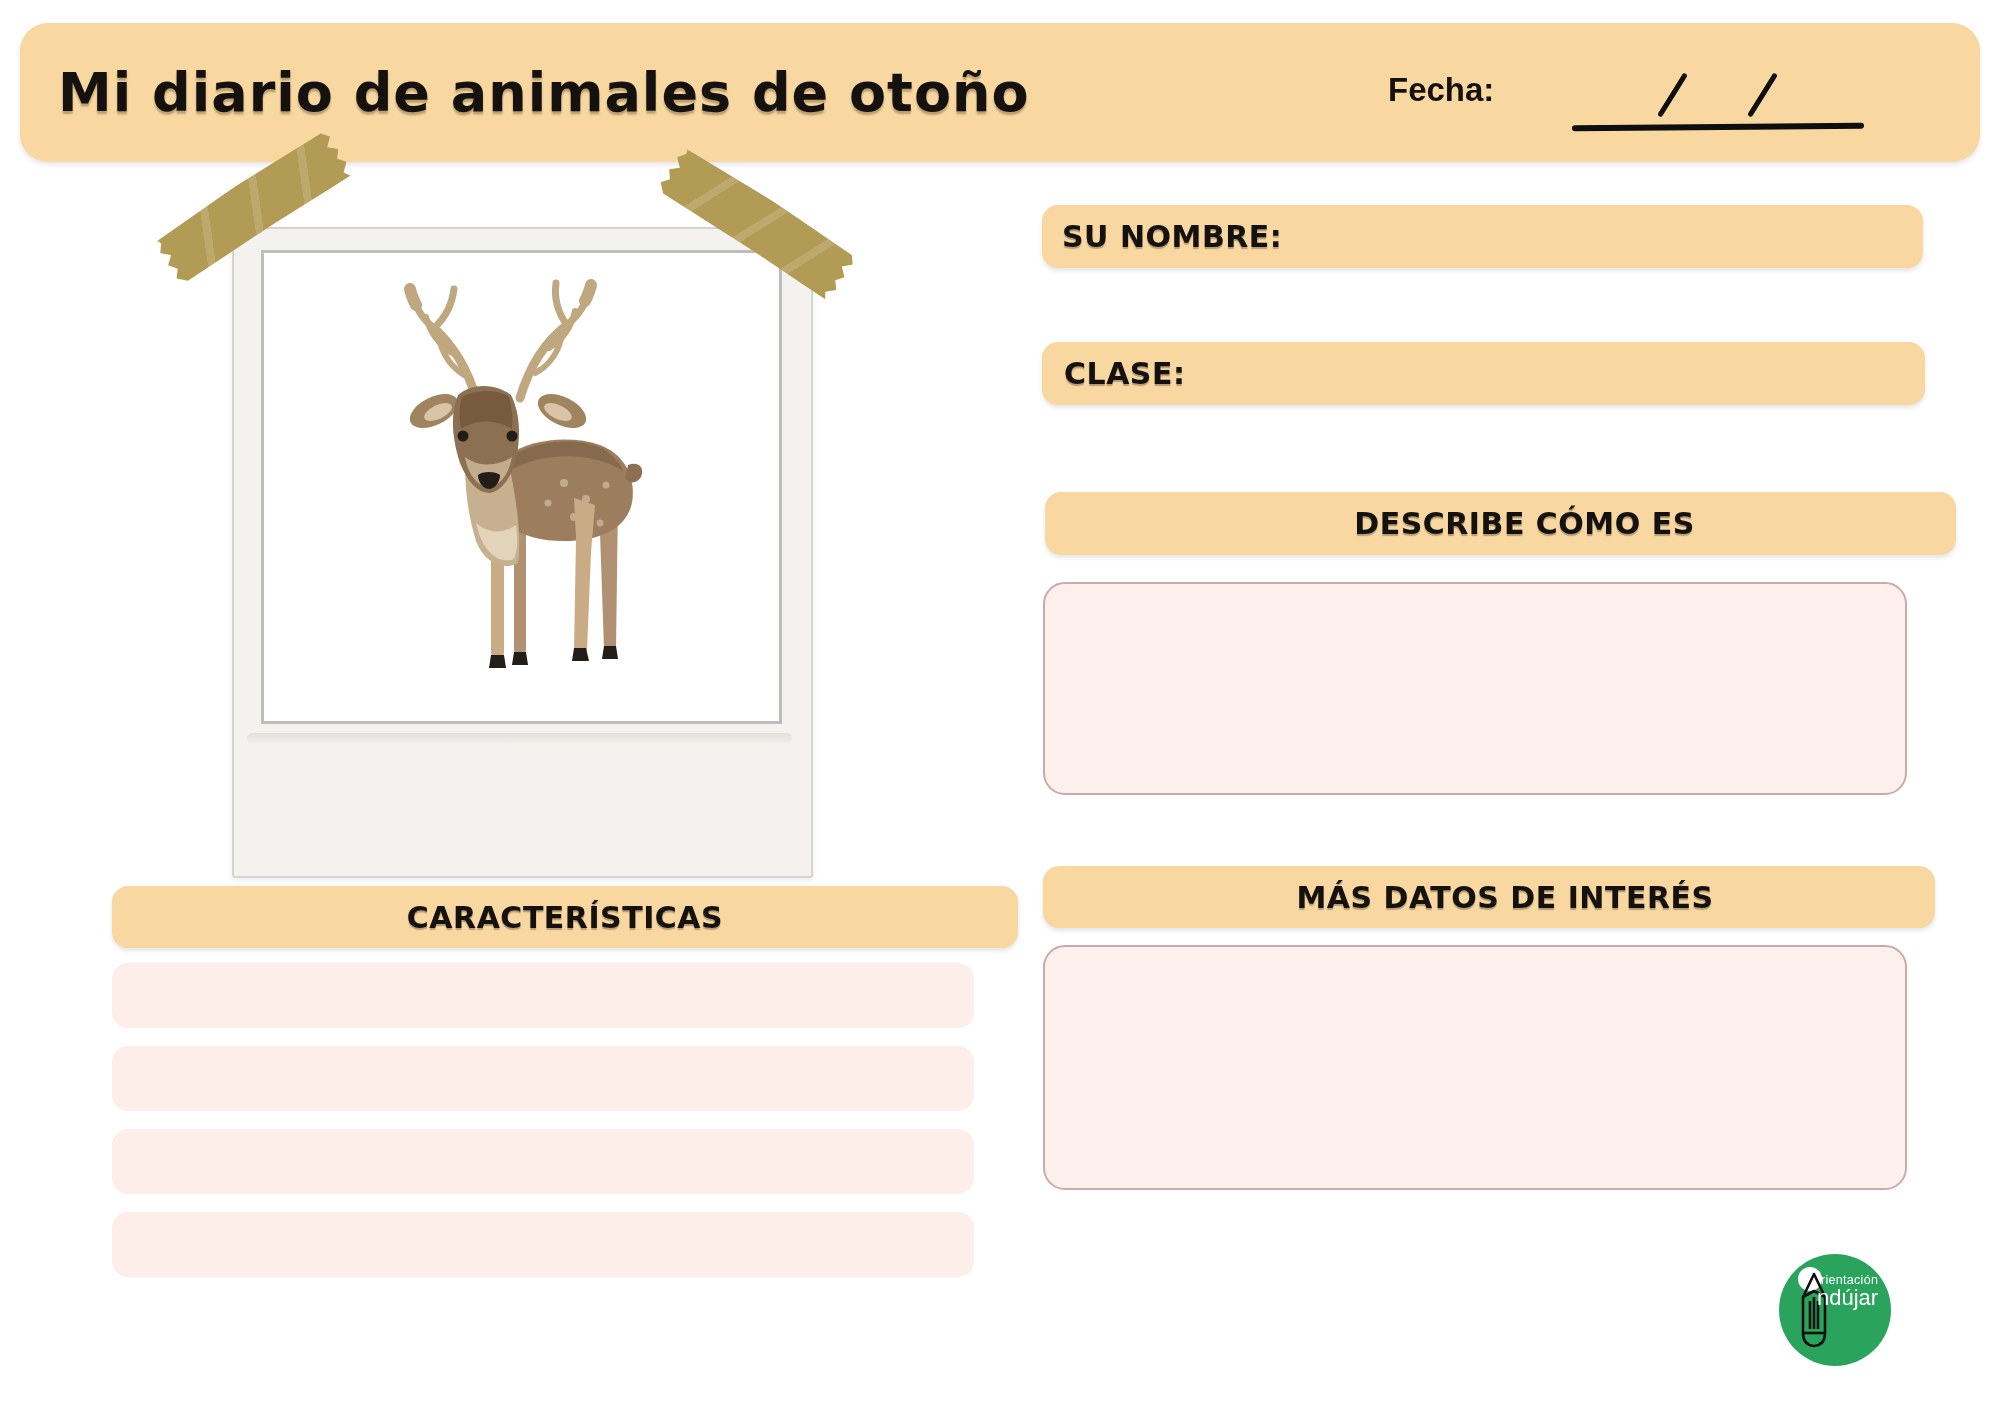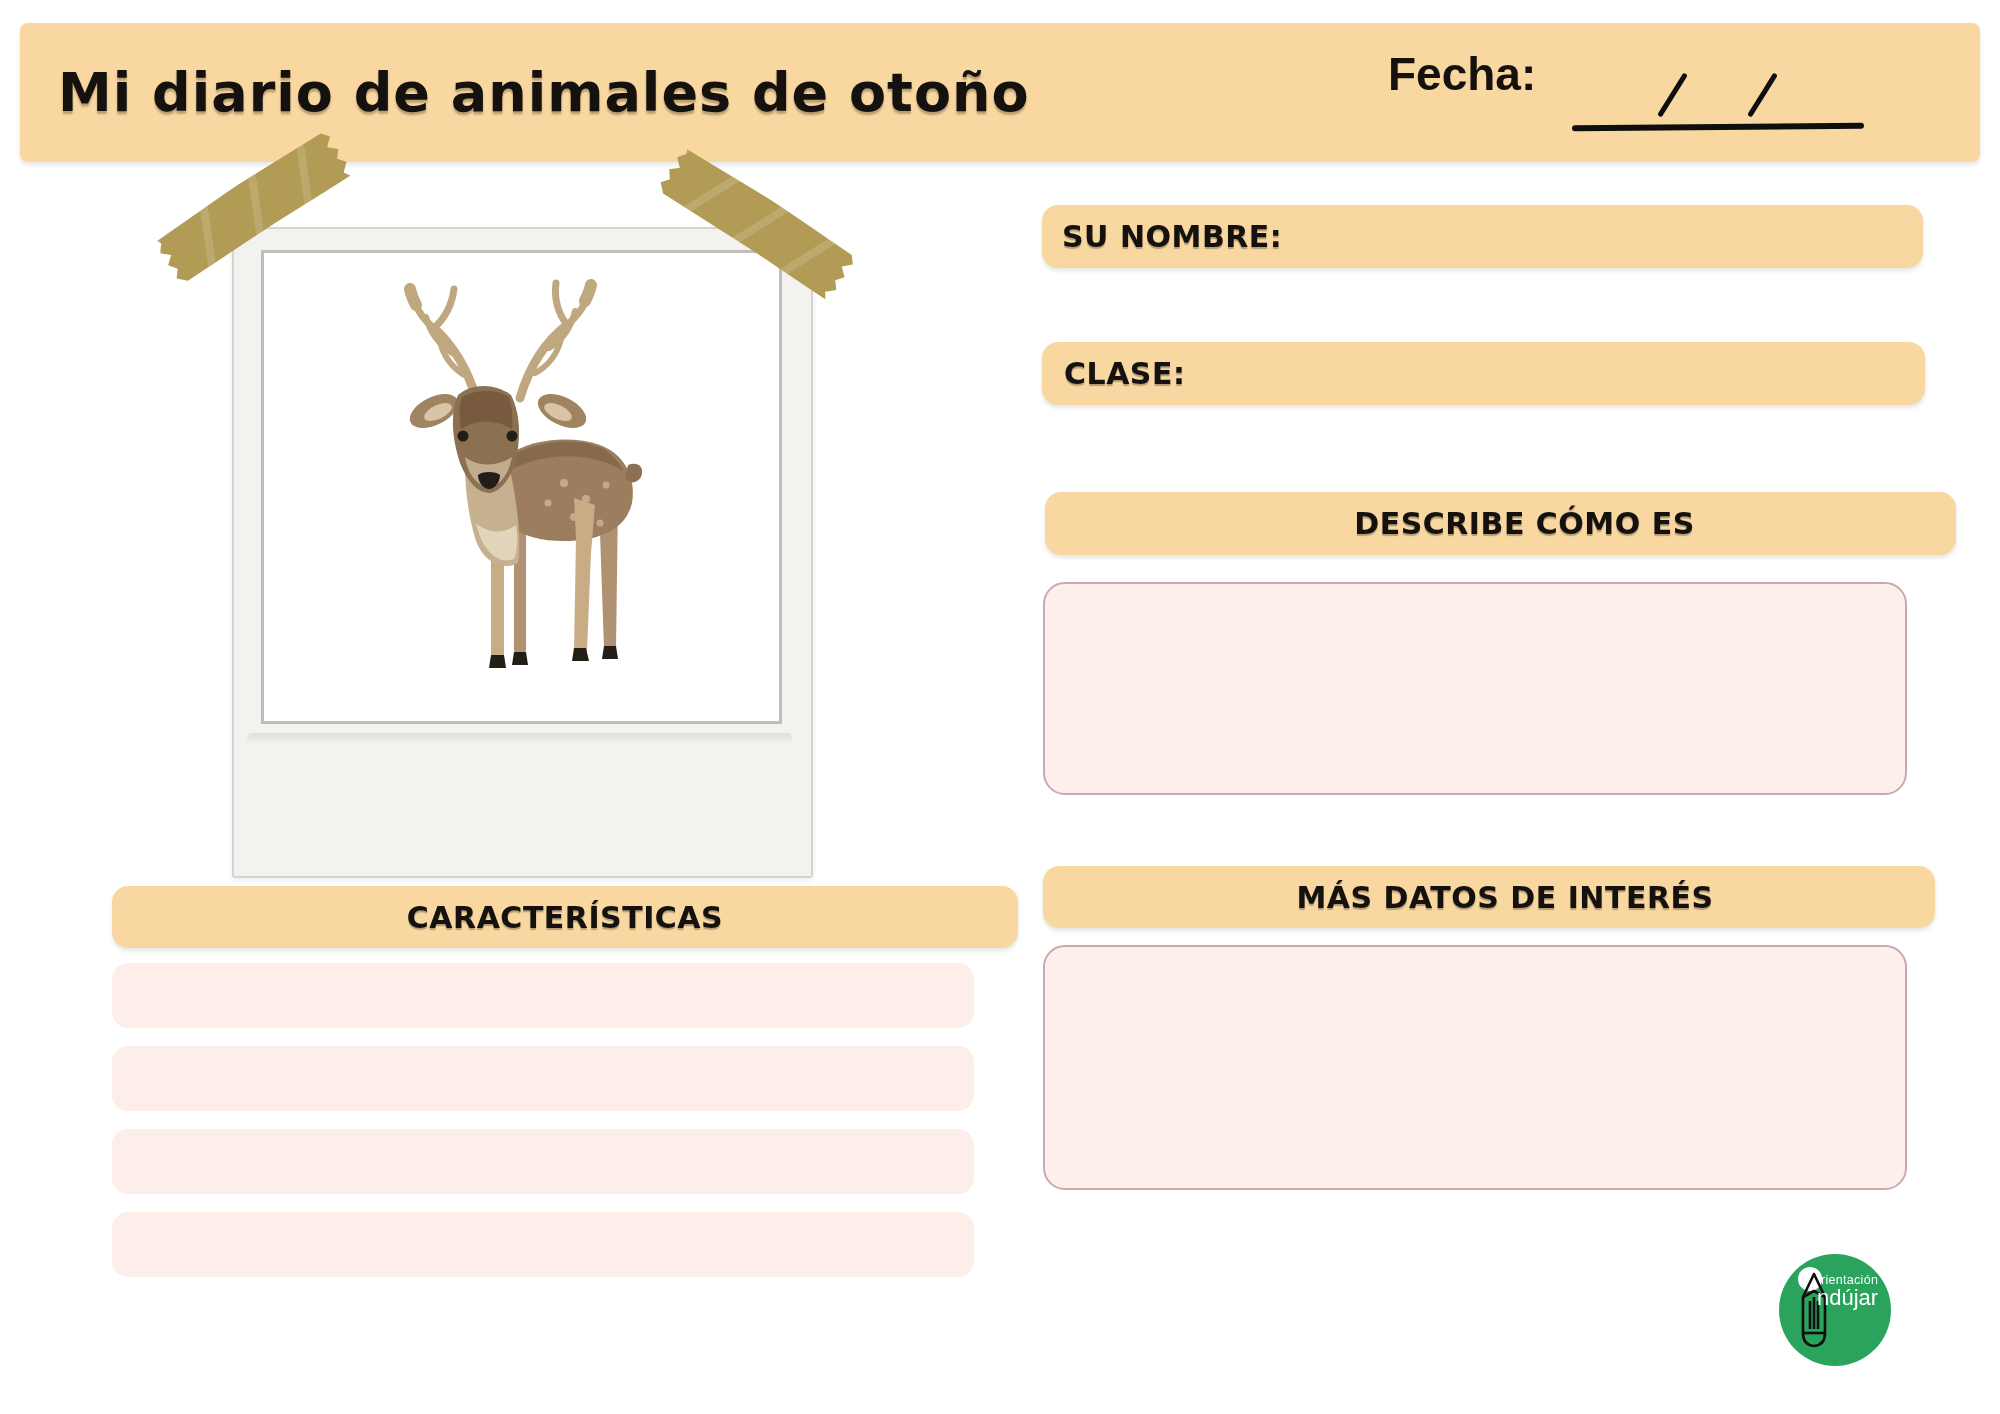--- a/index.html
+++ b/index.html
@@ -3,30 +3,30 @@
 <meta charset="utf-8">
 <style>
   html,body{margin:0;padding:0;background:#ffffff;}
   #page{
     position:relative;width:2000px;height:1414px;background:#ffffff;overflow:hidden;
     font-family:"DejaVu Sans","Liberation Sans",sans-serif;color:var(--ink-black,#14110e);
   }
   
   #header-bar{
     position:absolute;left:20px;top:23px;width:1960px;height:139px;
-    background:var(--accent-tan,#f8d7a0);border-radius:8px;
+    background:var(--accent-tan,#f8d7a0);border-radius:28px;
     box-shadow:0 3px 5px rgba(0,0,0,.10);
   }
   #page-title{
     position:absolute;left:38px;top:0;height:100%;display:flex;align-items:center;
     font-size:54px;font-weight:700;letter-spacing:1px;
     text-shadow:0 3px 2px rgba(40,25,0,.30);
   }
   #date-label{
-    position:absolute;left:1368px;top:24px;font-size:46px;font-weight:600;
+    position:absolute;left:1368px;top:48px;font-size:33px;font-weight:600;
     font-family:"Liberation Sans",sans-serif;
     text-align:right;
   }
   #date-line{
     position:absolute;left:1552px;top:101px;width:292px;height:6px;
     background:#0e0e0e;border-radius:4px;transform:rotate(-.5deg);
   }
   .date-slash{
     position:absolute;width:5px;height:50px;background:#0e0e0e;border-radius:3px;
     transform:rotate(32deg);

